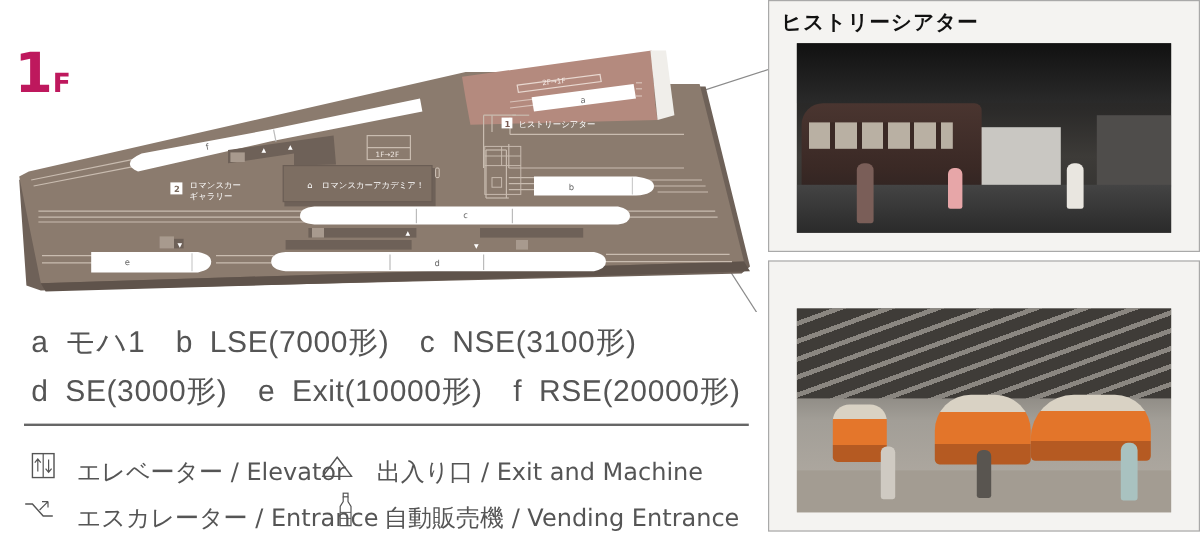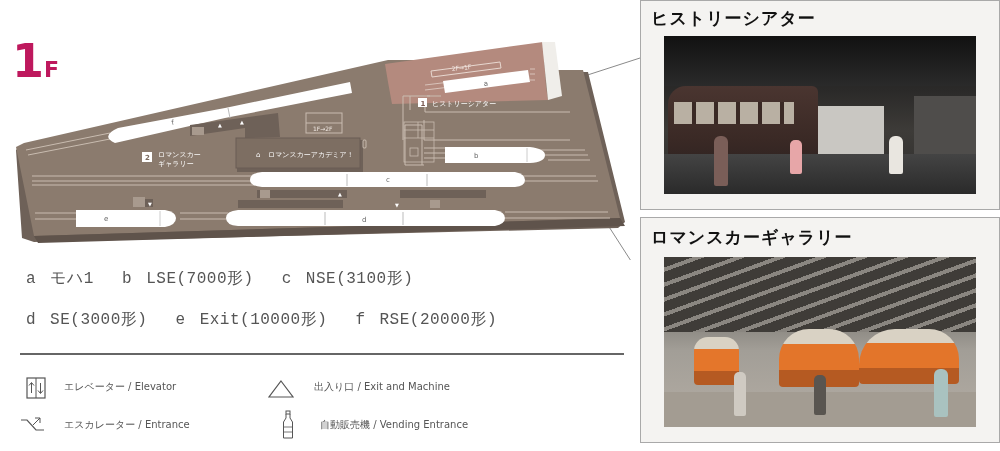--- a/index.html
+++ b/index.html
@@ -5,27 +5,27 @@
   html, body { margin:0; padding:0; background:#ffffff; }
   body { width:1000px; height:451px; position:relative; overflow:hidden;
          font-family: "DejaVu Sans", "Liberation Sans", sans-serif; color:#4a4a4a; }
 
   .floor-label { position:absolute; left:12px; top:38px; color:#be185d; }
   .floor-label .num { font-family:"DejaVu Sans", sans-serif; font-weight:bold; font-size:46px; line-height:46px; letter-spacing:-2px; }
   .floor-label .f { font-family:"DejaVu Sans", sans-serif; font-weight:bold; font-size:22px; margin-left:2px; }
 
   svg.map { position:absolute; left:0; top:0; }
 
-  .legend-row { position:absolute; left:26px; font-family:Liberation Mono, monospace; font-size:16px; color:#555; letter-spacing:0.5px; white-space:nowrap; }
+  .legend-row { position:absolute; left:26px; font-family:Liberation Sans, sans-serif; font-size:25px; color:#555; letter-spacing:0.5px; white-space:nowrap; }
   .legend-row span { margin-right:18px; }
   .legend-row .k { margin-right:14px; }
 
   .divider { position:absolute; left:20px; top:353px; width:604px; height:2px; background:#666; }
 
-  .key { position:absolute; font-family:"DejaVu Sans", sans-serif; font-size:10px; color:#555; white-space:nowrap; }
+  .key { position:absolute; font-family:"DejaVu Sans", sans-serif; font-size:20px; color:#555; white-space:nowrap; }
   .key-icon { position:absolute; }
 
   .panel { position:absolute; background:#f4f3f1; border:1px solid #a9a9a9; }
   .panel-title { position:absolute; left:10px; top:6px; font-family:"DejaVu Sans", sans-serif; font-weight:bold; font-size:17px; color:#111; letter-spacing:1px; }
   .photo { position:absolute; overflow:hidden; }
 </style>
 </head>
 <body>
 
 <div class="floor-label">
@@ -232,21 +232,20 @@
     <div style="position:absolute; left:4px; top:50px; width:150px; height:90px; background:linear-gradient(180deg,#4a3530 0%,#3a2925 60%,#2a2120 100%); border-radius:18px 6px 0 0;"></div>
     <div style="position:absolute; left:10px; top:66px; width:120px; height:22px; background:repeating-linear-gradient(90deg,#b9b0a3 0 18px,#3a2925 18px 22px);"></div>
     <div style="position:absolute; left:0; top:118px; width:312px; height:40px; background:linear-gradient(180deg,#444 0%,#2a2a2a 100%);"></div>
     <div style="position:absolute; left:126px; top:104px; width:12px; height:34px; background:#e7a6a8; border-radius:5px 5px 2px 2px;"></div>
     <div style="position:absolute; left:225px; top:100px; width:14px; height:38px; background:#e9e6e0; border-radius:6px 6px 2px 2px;"></div>
     <div style="position:absolute; left:50px; top:100px; width:14px; height:50px; background:#7a5e58; border-radius:6px 6px 2px 2px;"></div>
   </div>
 </div>
 
 <div class="panel" style="left:640px; top:217px; width:358px; height:224px;">
-  <div class="panel-title" style="top:8px;">ロマンスカーギャラリー</div>
   <div class="photo" style="left:23px; top:39px; width:312px; height:170px; background:linear-gradient(180deg,#4b4844 0%,#7b7872 30%,#a29e97 55%,#b4ada4 100%);">
     <div style="position:absolute; left:0; top:0; width:312px; height:75px; background:repeating-linear-gradient(160deg,#3f3c38 0 10px,#8a8680 10px 14px);"></div>
     <div style="position:absolute; left:30px; top:80px; width:45px; height:48px; background:linear-gradient(180deg,#d9d2c4 0 25%,#e4762b 25% 70%,#b55a22 70%); border-radius:14px 14px 4px 4px;"></div>
     <div style="position:absolute; left:115px; top:72px; width:80px; height:58px; background:linear-gradient(180deg,#d9d2c4 0 25%,#e3752a 25% 70%,#b55a22 70%); border-radius:30px 30px 4px 4px;"></div>
     <div style="position:absolute; left:195px; top:72px; width:100px; height:55px; background:linear-gradient(180deg,#d9d2c4 0 25%,#e3752a 25% 70%,#b55a22 70%); border-radius:36px 30px 4px 4px;"></div>
     <div style="position:absolute; left:0; top:135px; width:312px; height:35px; background:#a39c92;"></div>
     <div style="position:absolute; left:70px; top:115px; width:12px; height:44px; background:#cfcac2; border-radius:5px 5px 2px 2px;"></div>
     <div style="position:absolute; left:150px; top:118px; width:12px; height:40px; background:#595550; border-radius:5px 5px 2px 2px;"></div>
     <div style="position:absolute; left:270px; top:112px; width:14px; height:48px; background:#a9c2c0; border-radius:6px 6px 2px 2px;"></div>
   </div>

